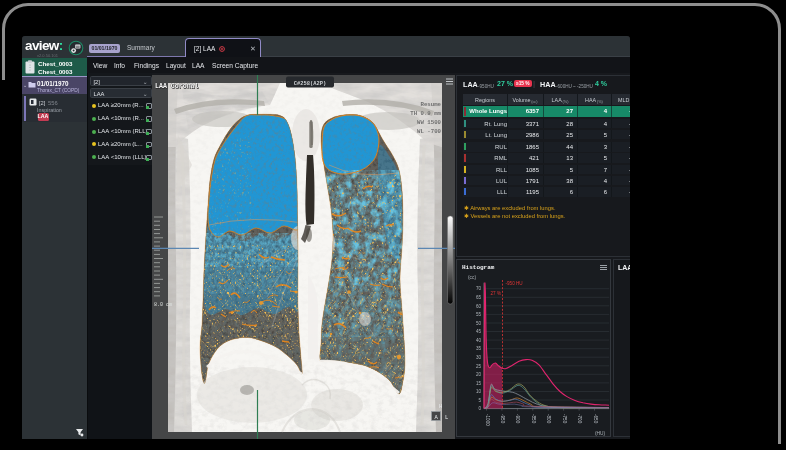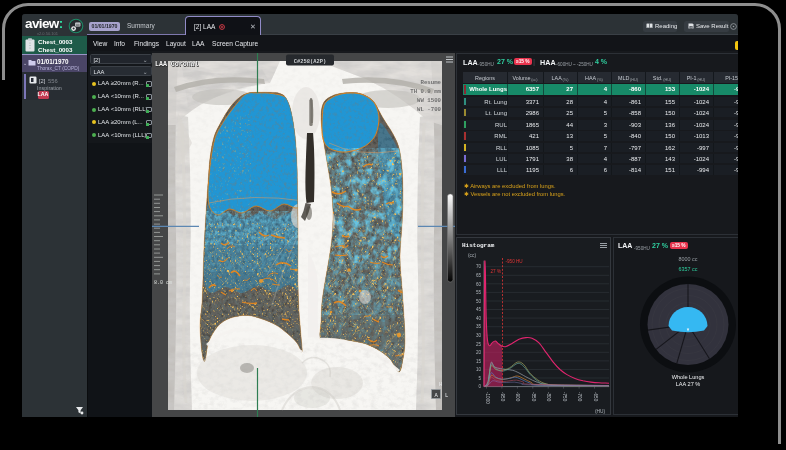--- a/index.html
+++ b/index.html
@@ -1,19 +1,19 @@
 <!DOCTYPE html>
 <html><head><meta charset="utf-8"><style>
 *{margin:0;padding:0;box-sizing:border-box}
 html,body{width:786px;height:450px;background:#000;overflow:hidden}
 body{font-family:"Liberation Sans",sans-serif;position:relative}
 .abs{position:absolute}
 .rim{position:absolute;left:2px;top:3px;width:779px;height:470px;border:3px solid #8e8e8e;border-radius:26px}
 .rimfade{position:absolute;left:0;top:80px;width:10px;height:370px;background:#000}
-.screen{position:absolute;left:22px;top:14px;width:716px;height:403px;background:#17191d;overflow:hidden;border-radius:3px 3px 0 0}
+.screen{position:absolute;left:22px;top:36px;width:608px;height:403px;background:#17191d;overflow:hidden;border-radius:3px 3px 0 0}
 .screen *{position:absolute}
 
 .topbar{left:0;top:0;width:744px;height:22px;background:#2c3236}
 .logo{left:3px;top:2px;font-weight:bold;font-size:13.5px;letter-spacing:-0.6px;color:#fff}
 .logo i{font-style:normal;color:#2fe3a4}
 .ver{left:15px;top:17px;font-size:4px;color:#686d72}
 .underline{left:65px;top:20.2px;width:98px;height:1.6px;background:#7e78ae}.underline2{left:239px;top:20.4px;width:505px;height:1.4px;background:#3a4046}
 .chip{left:67px;top:7.5px;width:31px;height:9.5px;background:#a8a3cd;border-radius:2px;color:#23262b;font-size:5.2px;font-weight:bold;text-align:center;line-height:9.5px}
 .summary{left:105px;top:8px;font-size:6.5px;color:#c4c8cd}
 .tab{left:163px;top:2px;width:76px;height:19.2px;background:#0f1116;border:1px solid #918bc7;border-bottom:none;border-radius:4px 4px 0 0;z-index:3}

